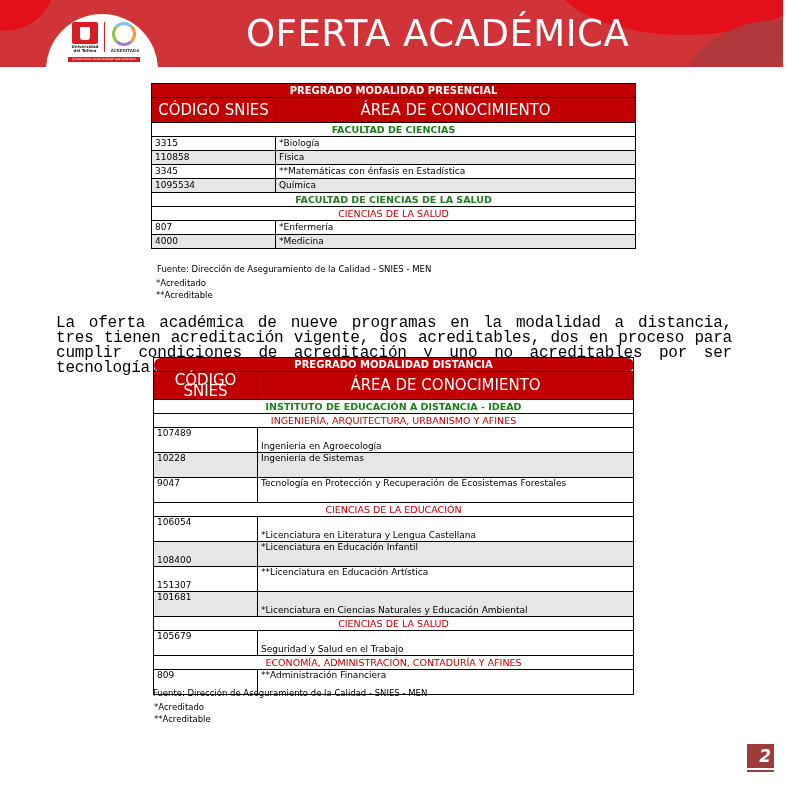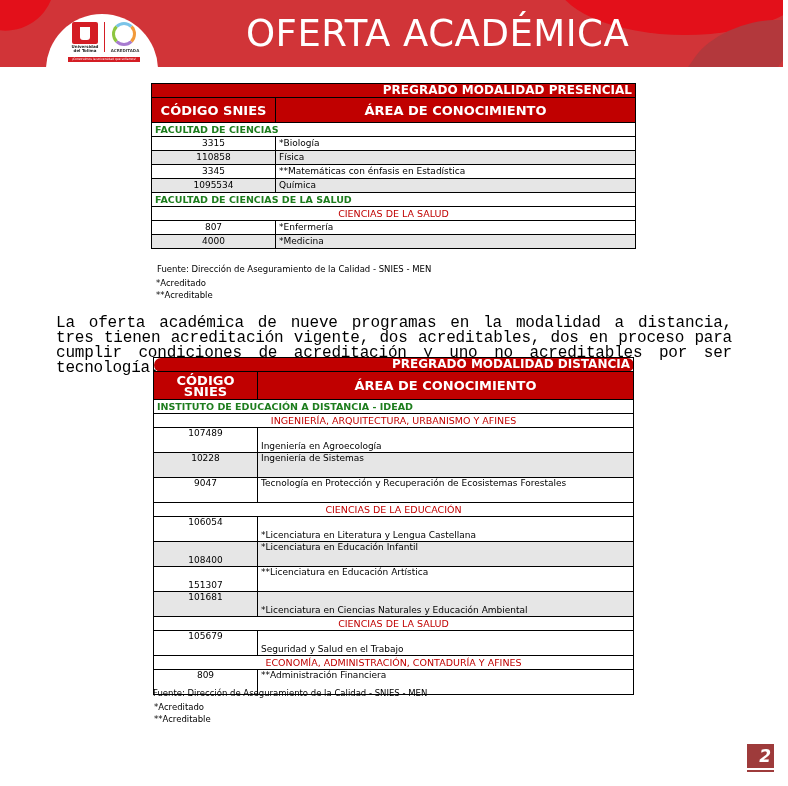--- a/index.html
+++ b/index.html
@@ -17,26 +17,26 @@
   .logo .divider { position: absolute; left: 32px; top: 0; width: 1px; height: 30px; background: #d41d24; }
   .logo .ring { position: absolute; left: 40px; top: 0; width: 24px; height: 24px; border-radius: 50%; border: 3px solid #7bc4e8; border-right-color: #f29a3a; border-bottom-color: #a77bd0; border-left-color: #8cc63f; }
   .logo .txt1 { position: absolute; left: -2px; top: 23px; font-size: 4px; font-weight: bold; color: #222; line-height: 4px; width: 30px; text-align: center; }
   .logo .txt2 { position: absolute; left: 37px; top: 26px; font-size: 4px; font-weight: bold; color: #444; width: 32px; text-align: center; }
   .logo .ribbon { position: absolute; left: -4px; top: 35px; width: 72px; height: 5px; background: #d41d24; font-size: 3px; color: #fff; text-align: center; line-height: 5px; }
 
   .title { position: absolute; left: 246px; top: 12px; font-family: "DejaVu Sans", sans-serif; font-size: 37px; color: #fff; letter-spacing: 0.5px; font-weight: normal; }
 
   table { border-collapse: collapse; position: absolute; font-family: "DejaVu Sans", sans-serif; table-layout: fixed; }
   td { border: 1px solid #000; font-size: 9px; line-height: 11px; padding: 0 3px; vertical-align: middle; }
-  .th-main { background: #c00000; color: #fff; font-weight: bold; text-align: right; font-size: 12px; }
-  .th-col { background: #c00000; color: #fff; font-weight: bold; text-align: center; font-size: 13px; }
-  .fac { color: #1d7d1d; font-weight: bold; text-align: left; font-size: 9.5px; }
+  .th-main { background: #c00000; color: #fff; font-weight: bold; text-align: center; font-size: 10px; }
+  .th-col { background: #c00000; color: #fff; font-weight: normal; text-align: center; font-size: 15px; }
+  .fac { color: #1d7d1d; font-weight: bold; text-align: center; font-size: 9.5px; }
   .area { color: #c00000; text-align: center; font-size: 9.5px; }
   .area.bold { font-weight: normal; }
-  .code { text-align: center; }
+  .code { text-align: left; }
   .grey td { background: #e6e6e6; }
 
   #t1 { left: 151px; top: 83px; width: 485px; }
   #t1 .c1 { width: 124px; }
   #t1 tr.r-main td { height: 14px; }
   #t1 tr.r-col td { height: 25px; }
   #t1 tr.r-row td { height: 14px; }
 
   #t2 { left: 153px; top: 357px; width: 481px; }
   #t2 .c1 { width: 104px; }

